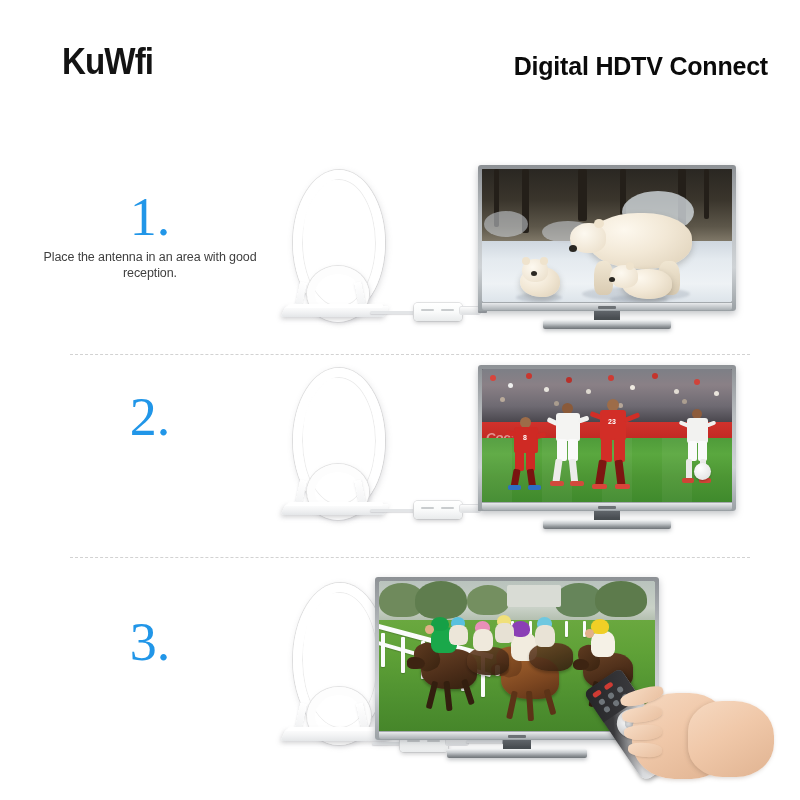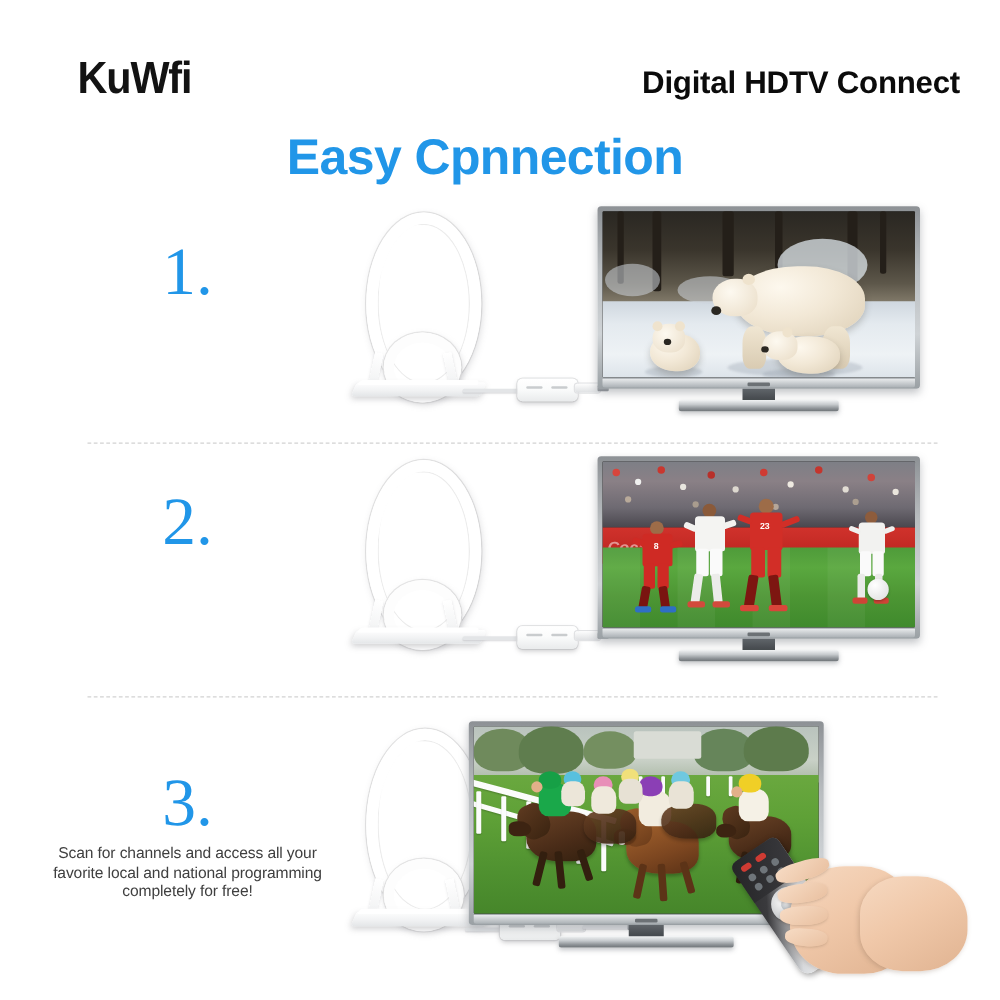--- a/index.html
+++ b/index.html
@@ -230,31 +230,29 @@
     background:radial-gradient(circle at 40% 35%,#e9ebed,#848a90);}
   .rm-pill{position:absolute;border-radius:3px;}
 </style>
 </head>
 <body>
 
 <div class="page">
 
   <div class="brand-logo">KuWfi</div>
   <div class="product-title">Digital HDTV Connect</div>
-  <div class="main-heading">
-    <span>Easy Cpnnection</span>
-  </div>
 
   <div class="divider" id="div1"></div>
   <div class="divider" id="div2"></div>
 
   <div class="step-row" id="row1">
 
     <div class="txt-col" style="top:25px;">
       <div class="step-num">1.</div>
+      <div class="step-desc">Place the antenna in an area with good reception.</div>
     </div>
 
     <div class="antenna" style="left:285px;top:5px;width:110px;height:170px;">
       <div class="ring-outer" style="left:8px;top:0px;width:74px;height:128px;"></div>
       <div class="ring-gloss" style="left:18px;top:10px;width:56px;height:108px;"></div>
       <div class="ring-small" style="left:22px;top:96px;width:46px;height:40px;"></div>
       <div class="a-leg" style="left:12px;top:112px;width:7px;height:28px;transform:rotate(12deg);"></div>
       <div class="a-leg" style="left:72px;top:112px;width:7px;height:28px;transform:rotate(-12deg);"></div>
       <div class="a-base" style="left:-2px;top:136px;width:104px;height:11px;transform:skewX(-24deg);"></div>
       <div class="a-base-top" style="left:2px;top:134px;width:96px;height:4px;transform:skewX(-24deg);"></div>
@@ -445,21 +443,20 @@
       </div>
       <div class="tv-neck" style="top:146px;width:26px;height:11px;"></div>
       <div class="tv-stand" style="top:155px;width:128px;height:9px;"></div>
     </div>
   </div>
 
   <div class="step-row" id="row3">
 
     <div class="txt-col" style="top:40px;">
       <div class="step-num">3.</div>
-      <div class="step-desc">Scan for channels and access all your favorite local and national programming completely for free!</div>
     </div>
 
     <div class="antenna" style="left:285px;top:8px;width:110px;height:180px;">
       <div class="ring-outer" style="left:8px;top:0px;width:76px;height:136px;"></div>
       <div class="ring-gloss" style="left:18px;top:10px;width:58px;height:116px;"></div>
       <div class="ring-small" style="left:22px;top:104px;width:48px;height:42px;"></div>
       <div class="a-leg" style="left:12px;top:120px;width:7px;height:30px;transform:rotate(12deg);"></div>
       <div class="a-leg" style="left:74px;top:120px;width:7px;height:30px;transform:rotate(-12deg);"></div>
       <div class="a-base" style="left:-2px;top:146px;width:108px;height:12px;transform:skewX(-24deg);"></div>
       <div class="a-base-top" style="left:2px;top:144px;width:100px;height:4px;transform:skewX(-24deg);"></div>

